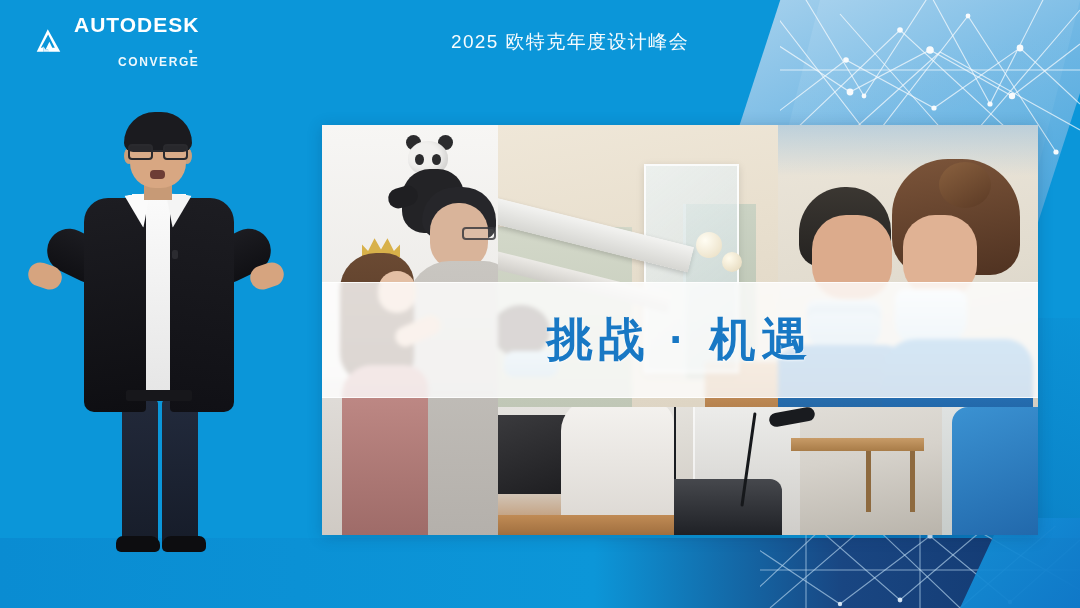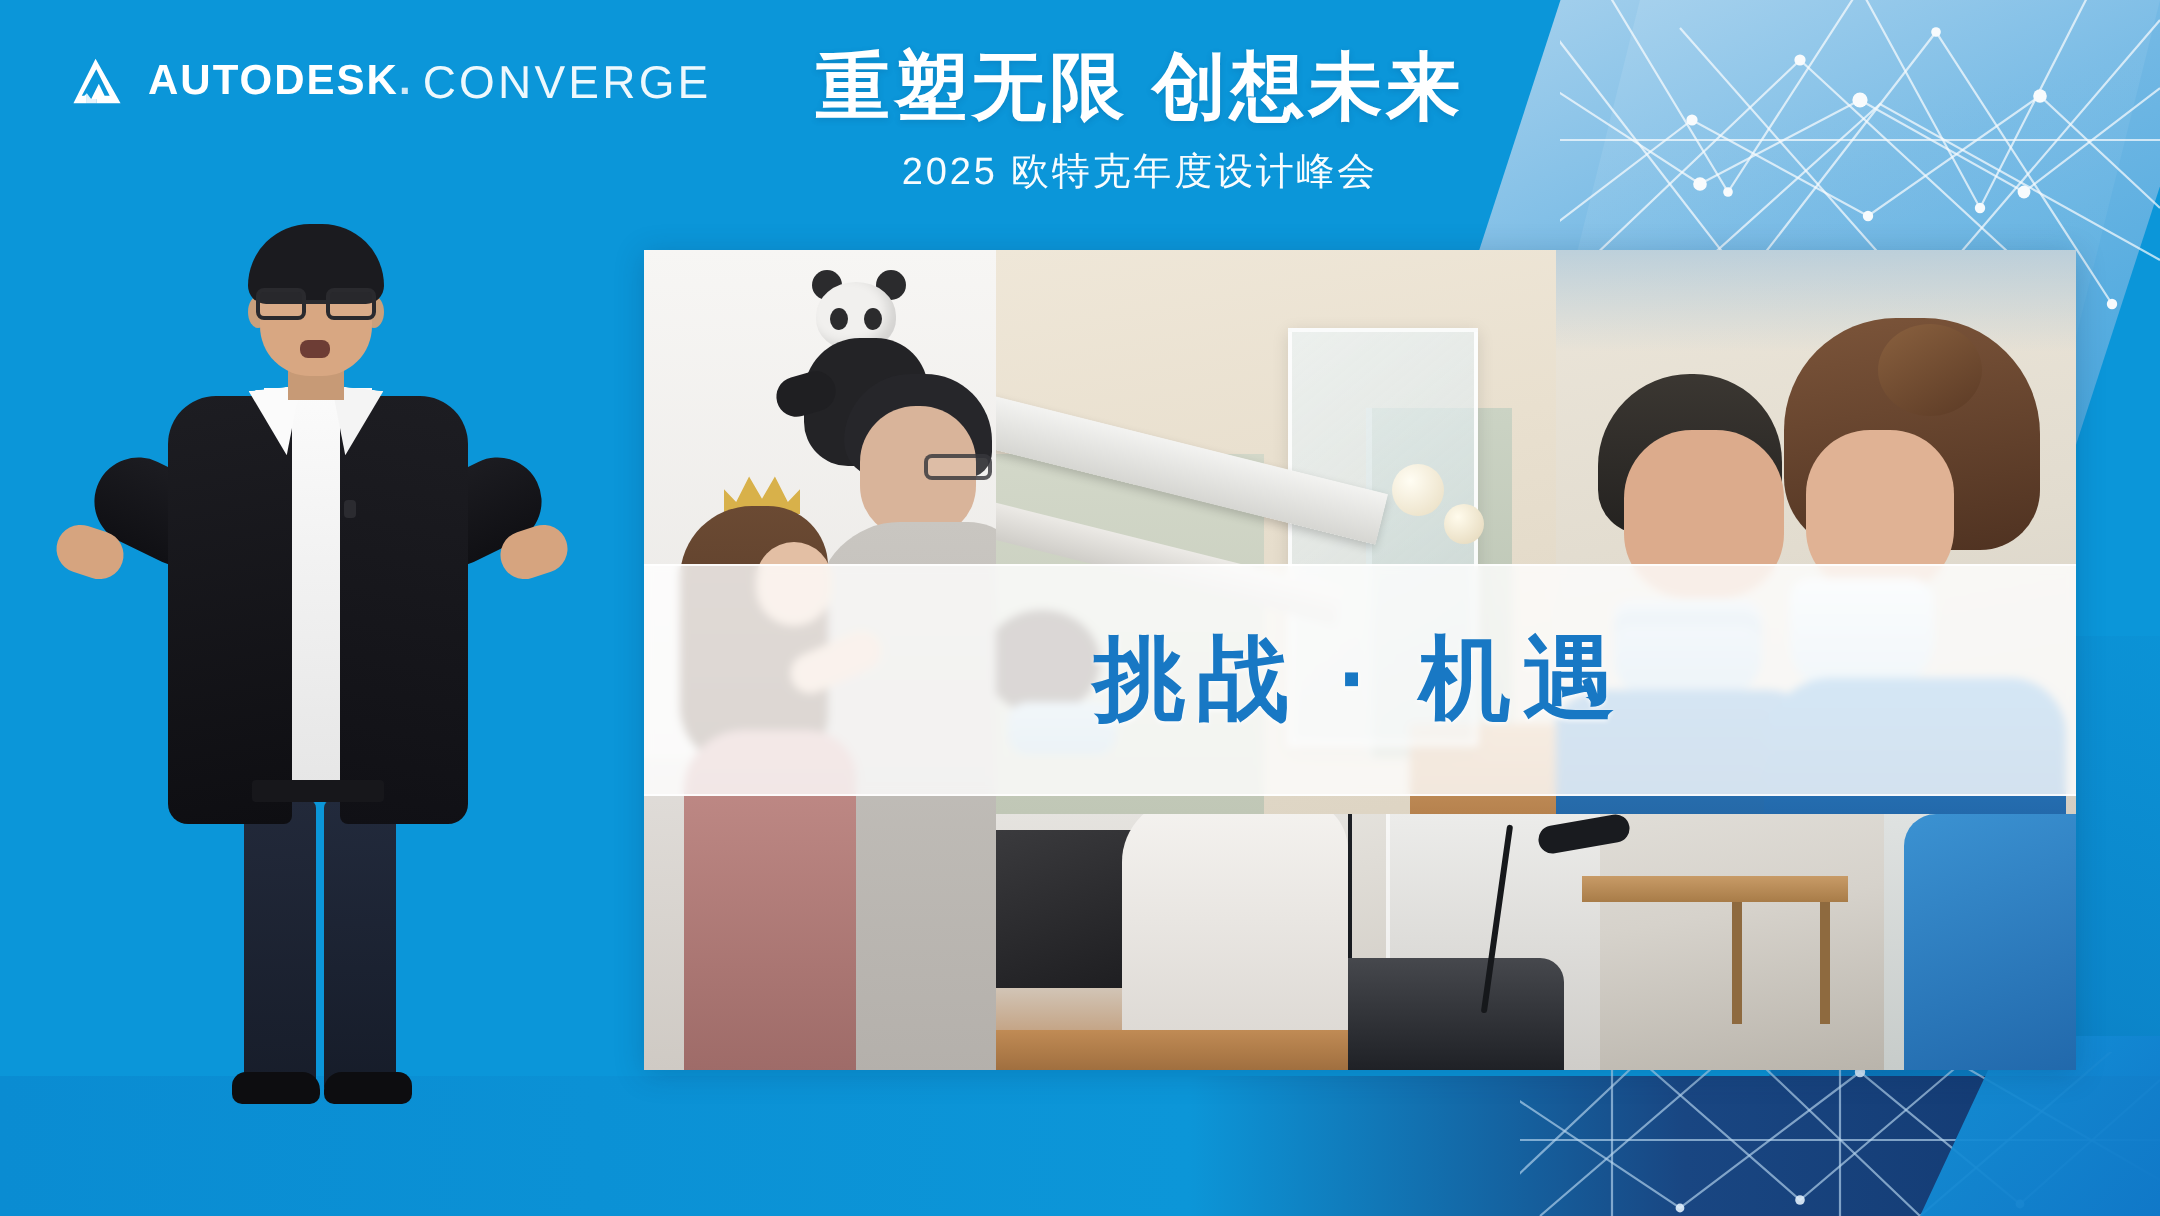--- a/index.html
+++ b/index.html
@@ -68,33 +68,34 @@
   .brand {
     position:absolute; left:34px; top:24px;
     display:flex; align-items:center; gap:11px;
     height:34px;
   }
   .brand-mark {
     width:29px; height:29px;
     display:block;
   }
   .brand-text {
-    display:flex; align-items:flex-start; gap:0;
+    display:flex; align-items:flex-end; gap:0;
     color:#ffffff;
+    flex-direction:column;
   }
   .brand-auto {
     font-size:21px; font-weight:700; letter-spacing:1.0px;
     color:#ffffff; line-height:1;
   }
   .brand-dot {
     font-size:21px; font-weight:700; color:rgba(255,255,255,.8);
     line-height:1; margin-right:6px;
   }
   .brand-conv {
-    font-size:23px; font-weight:400; letter-spacing:1.6px;
+    font-size:12px; font-weight:700; letter-spacing:1.6px;
     color:rgba(255,255,255,.93); line-height:1;
   }
 
   
   .title-wrap {
     position:absolute; left:0; top:22px;
     width:1080px;
     text-align:center;
     padding-left:60px;
   }
@@ -658,21 +659,20 @@
       <path d="M10.4 21.6 L10.4 27.2 L15.6 27.2 L15.6 24.8 L12.8 24.8 Z" fill="#e6f3fb"></path>
     </svg>
     <div class="brand-text">
       <span class="brand-auto">AUTODESK</span>
       <span class="brand-dot">.</span>
       <span class="brand-conv">CONVERGE</span>
     </div>
   </div>
 
   <div class="title-wrap">
-    <div class="title-main">重塑无限 创想未来</div>
     <div class="title-sub">2025 欧特克年度设计峰会</div>
   </div>
 
   <div class="collage">
 
     <div class="cell c-tl">
       <div class="bgwash"></div>
         <div class="tl-wall"></div>
       <div class="tl-panda-ear l"></div>
         <div class="tl-panda-ear r"></div>

